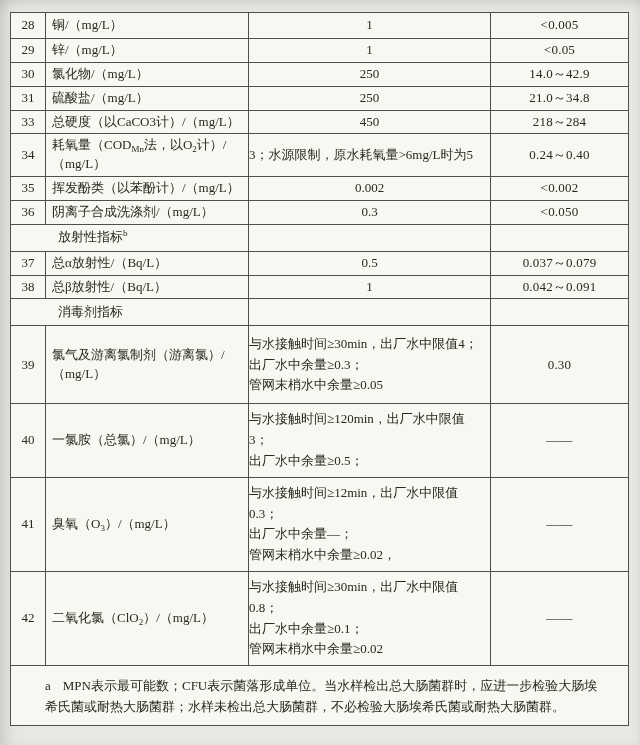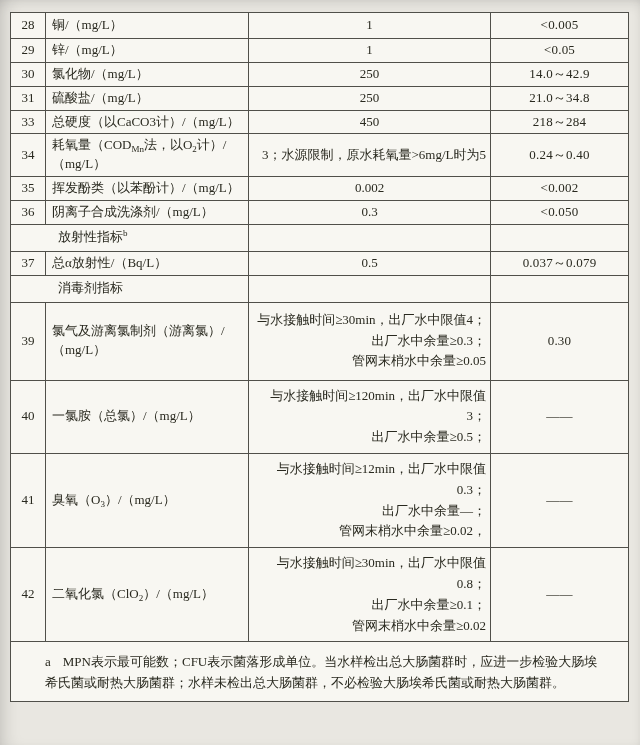--- a/index.html
+++ b/index.html
@@ -34,21 +34,21 @@
     border:1px solid var(--border);
     font-size:13px;
     line-height:1.45;
     vertical-align:middle;
     color:var(--text);
   }
   td.num-cell{text-align:center;padding:2px 1px;}
   td.name-cell{padding:2px 4px 2px 6px;margin-left:8px;}
   td.limit-cell{text-align:center;padding:2px 6px;}
   td.limit-cell.long{
-    text-align:right;
+    text-align:left;
     white-space:pre-line;
     padding:5px 4px 5px 0;
     line-height:1.6;
   }
   td.range-cell{text-align:center;padding:2px 4px;letter-spacing:.2px;}
   tr.item-row{height:21px;}
   tr.row-28{height:26px;}
   tr.row-34{height:38px;}
   tr.row-39{height:78px;}
   tr.row-40{height:67px;}
@@ -134,20 +134,26 @@
           <td class="section-cell" colspan="2"><span>放射性指标</span><sup>b</sup></td>
           <td class="empty-cell"></td>
           <td class="empty-cell"></td>
         </tr>
         <tr class="item-row row-37">
           <td class="num-cell">37</td>
           <td class="name-cell">总α放射性/（Bq/L）</td>
           <td class="limit-cell">0.5</td>
           <td class="range-cell">0.037～0.079</td>
         </tr>
+        <tr class="item-row row-38">
+          <td class="num-cell">38</td>
+          <td class="name-cell">总β放射性/（Bq/L）</td>
+          <td class="limit-cell">1</td>
+          <td class="range-cell">0.042～0.091</td>
+        </tr>
         <tr class="section-row">
           <td class="section-cell" colspan="2">消毒剂指标</td>
           <td class="empty-cell"></td>
           <td class="empty-cell"></td>
         </tr>
         <tr class="item-row row-39">
           <td class="num-cell">39</td>
           <td class="name-cell">氯气及游离氯制剂（游离氯）/（mg/L）</td>
           <td class="limit-cell long">与水接触时间≥30min，出厂水中限值4；
 出厂水中余量≥0.3；

